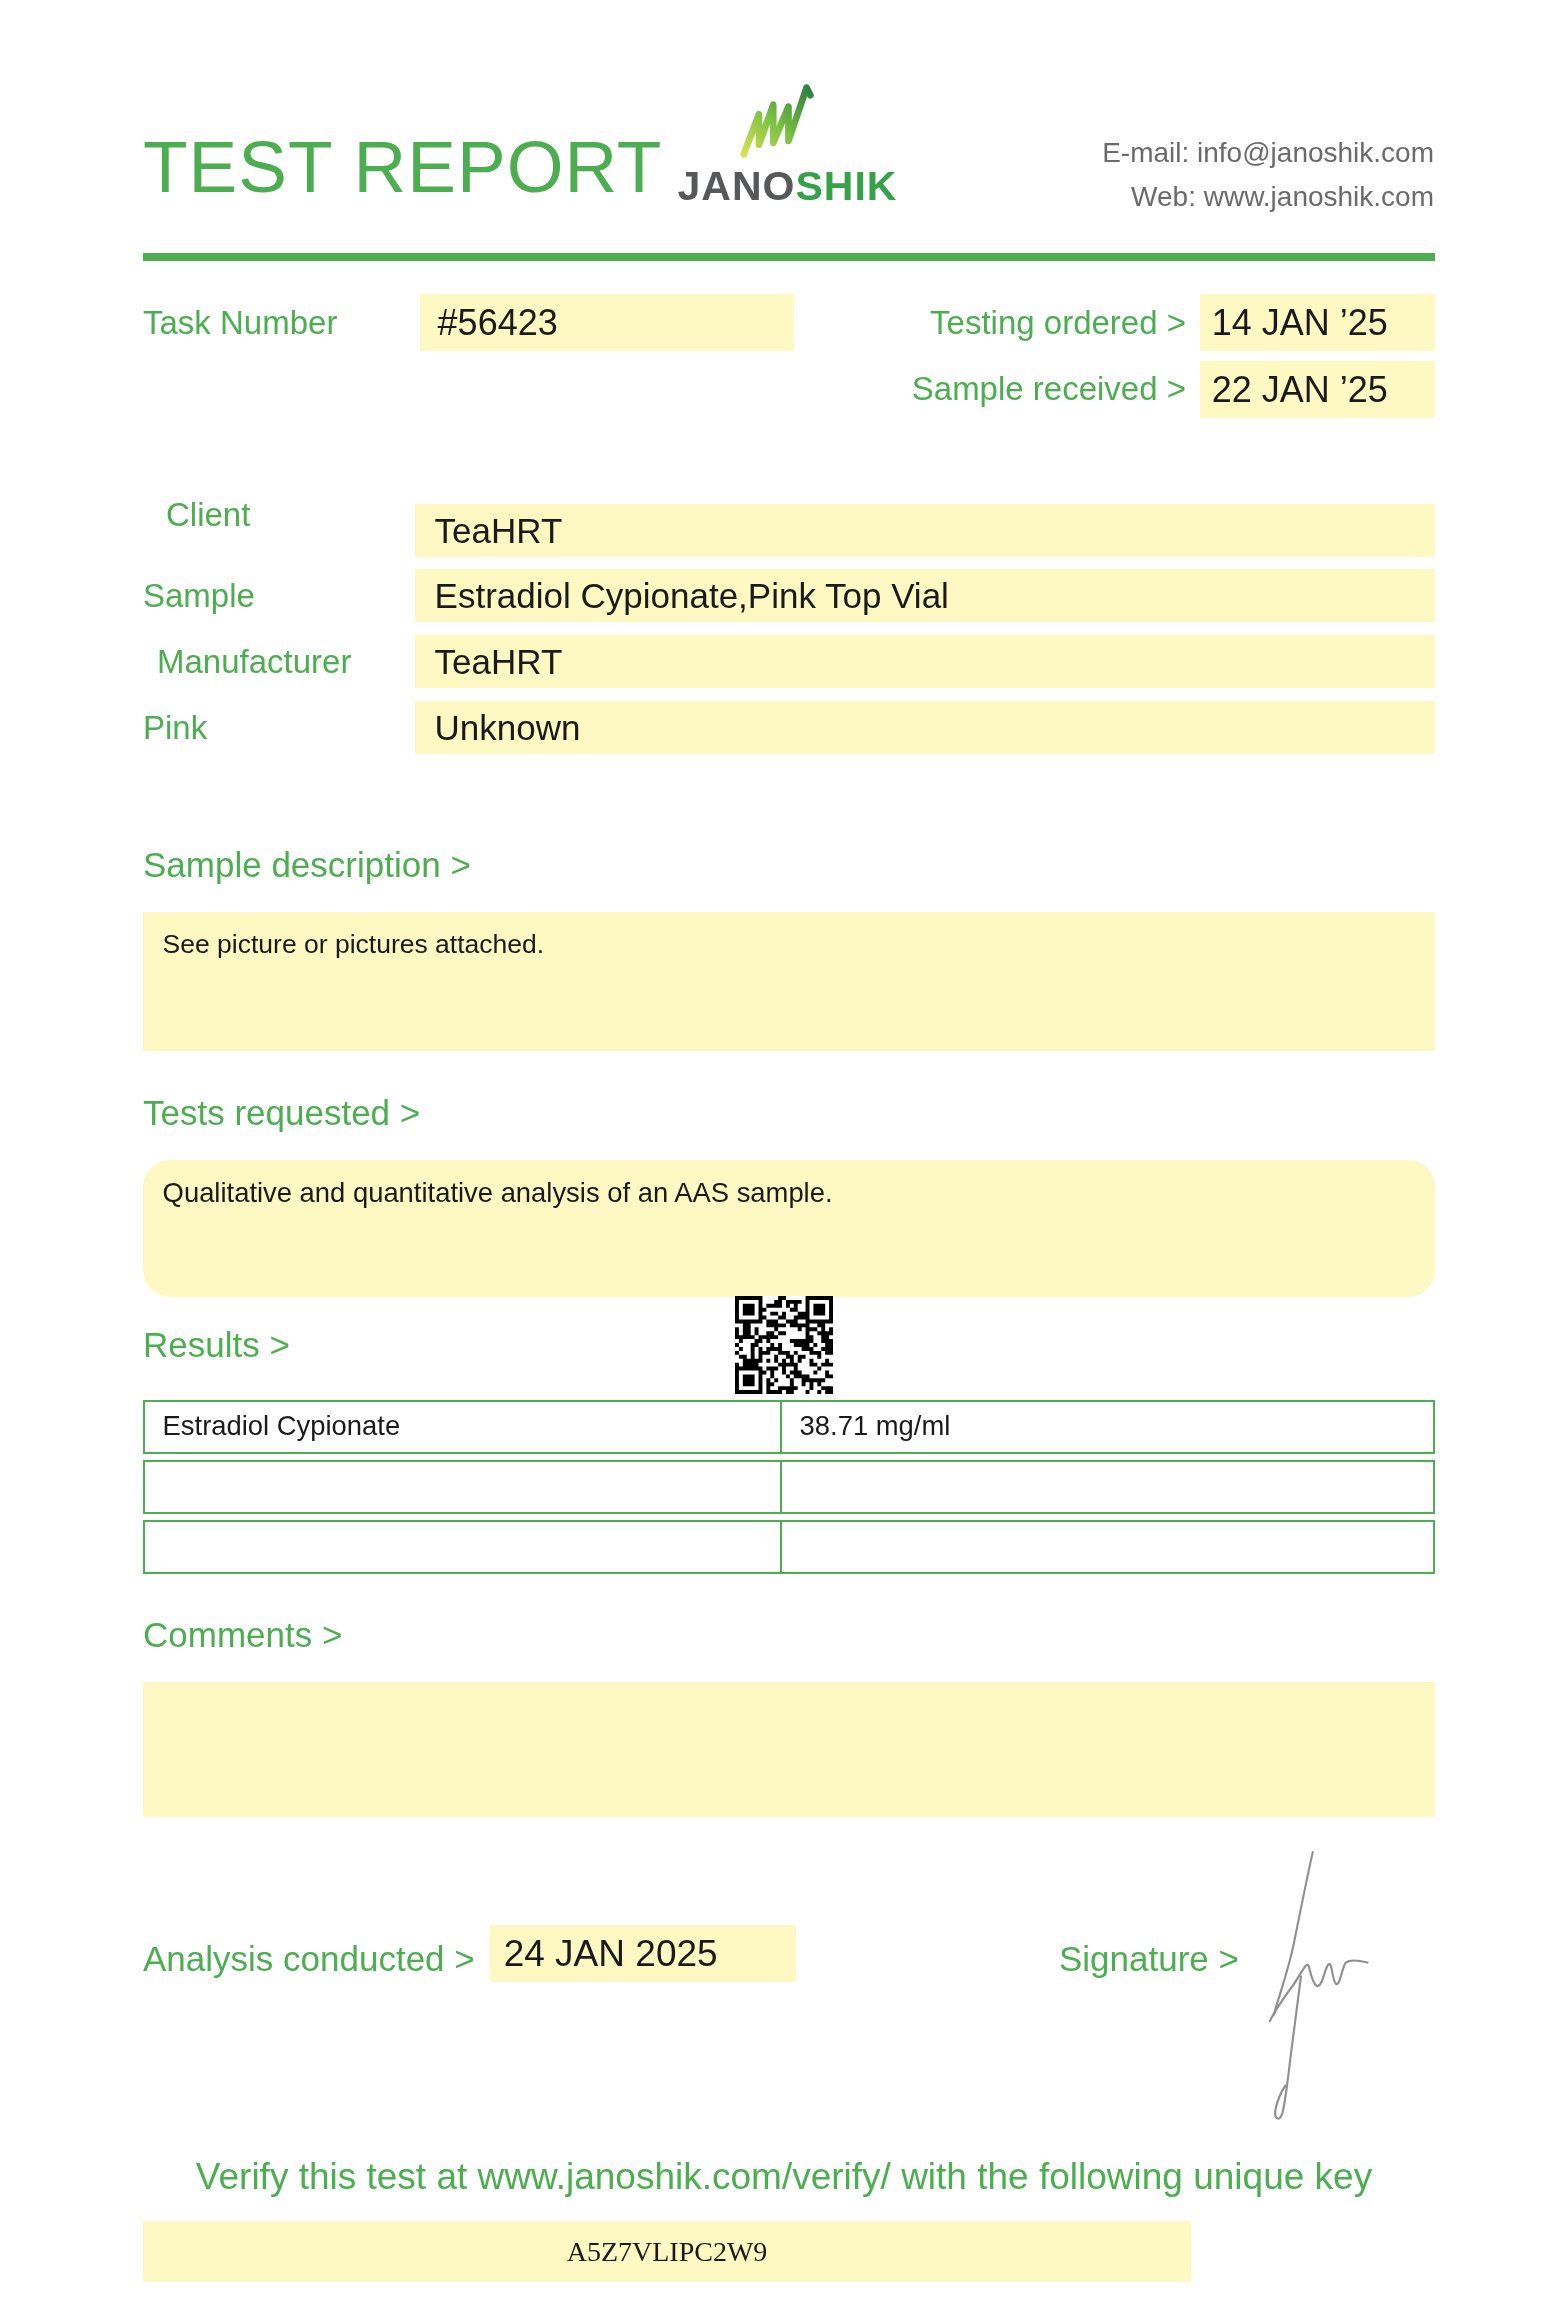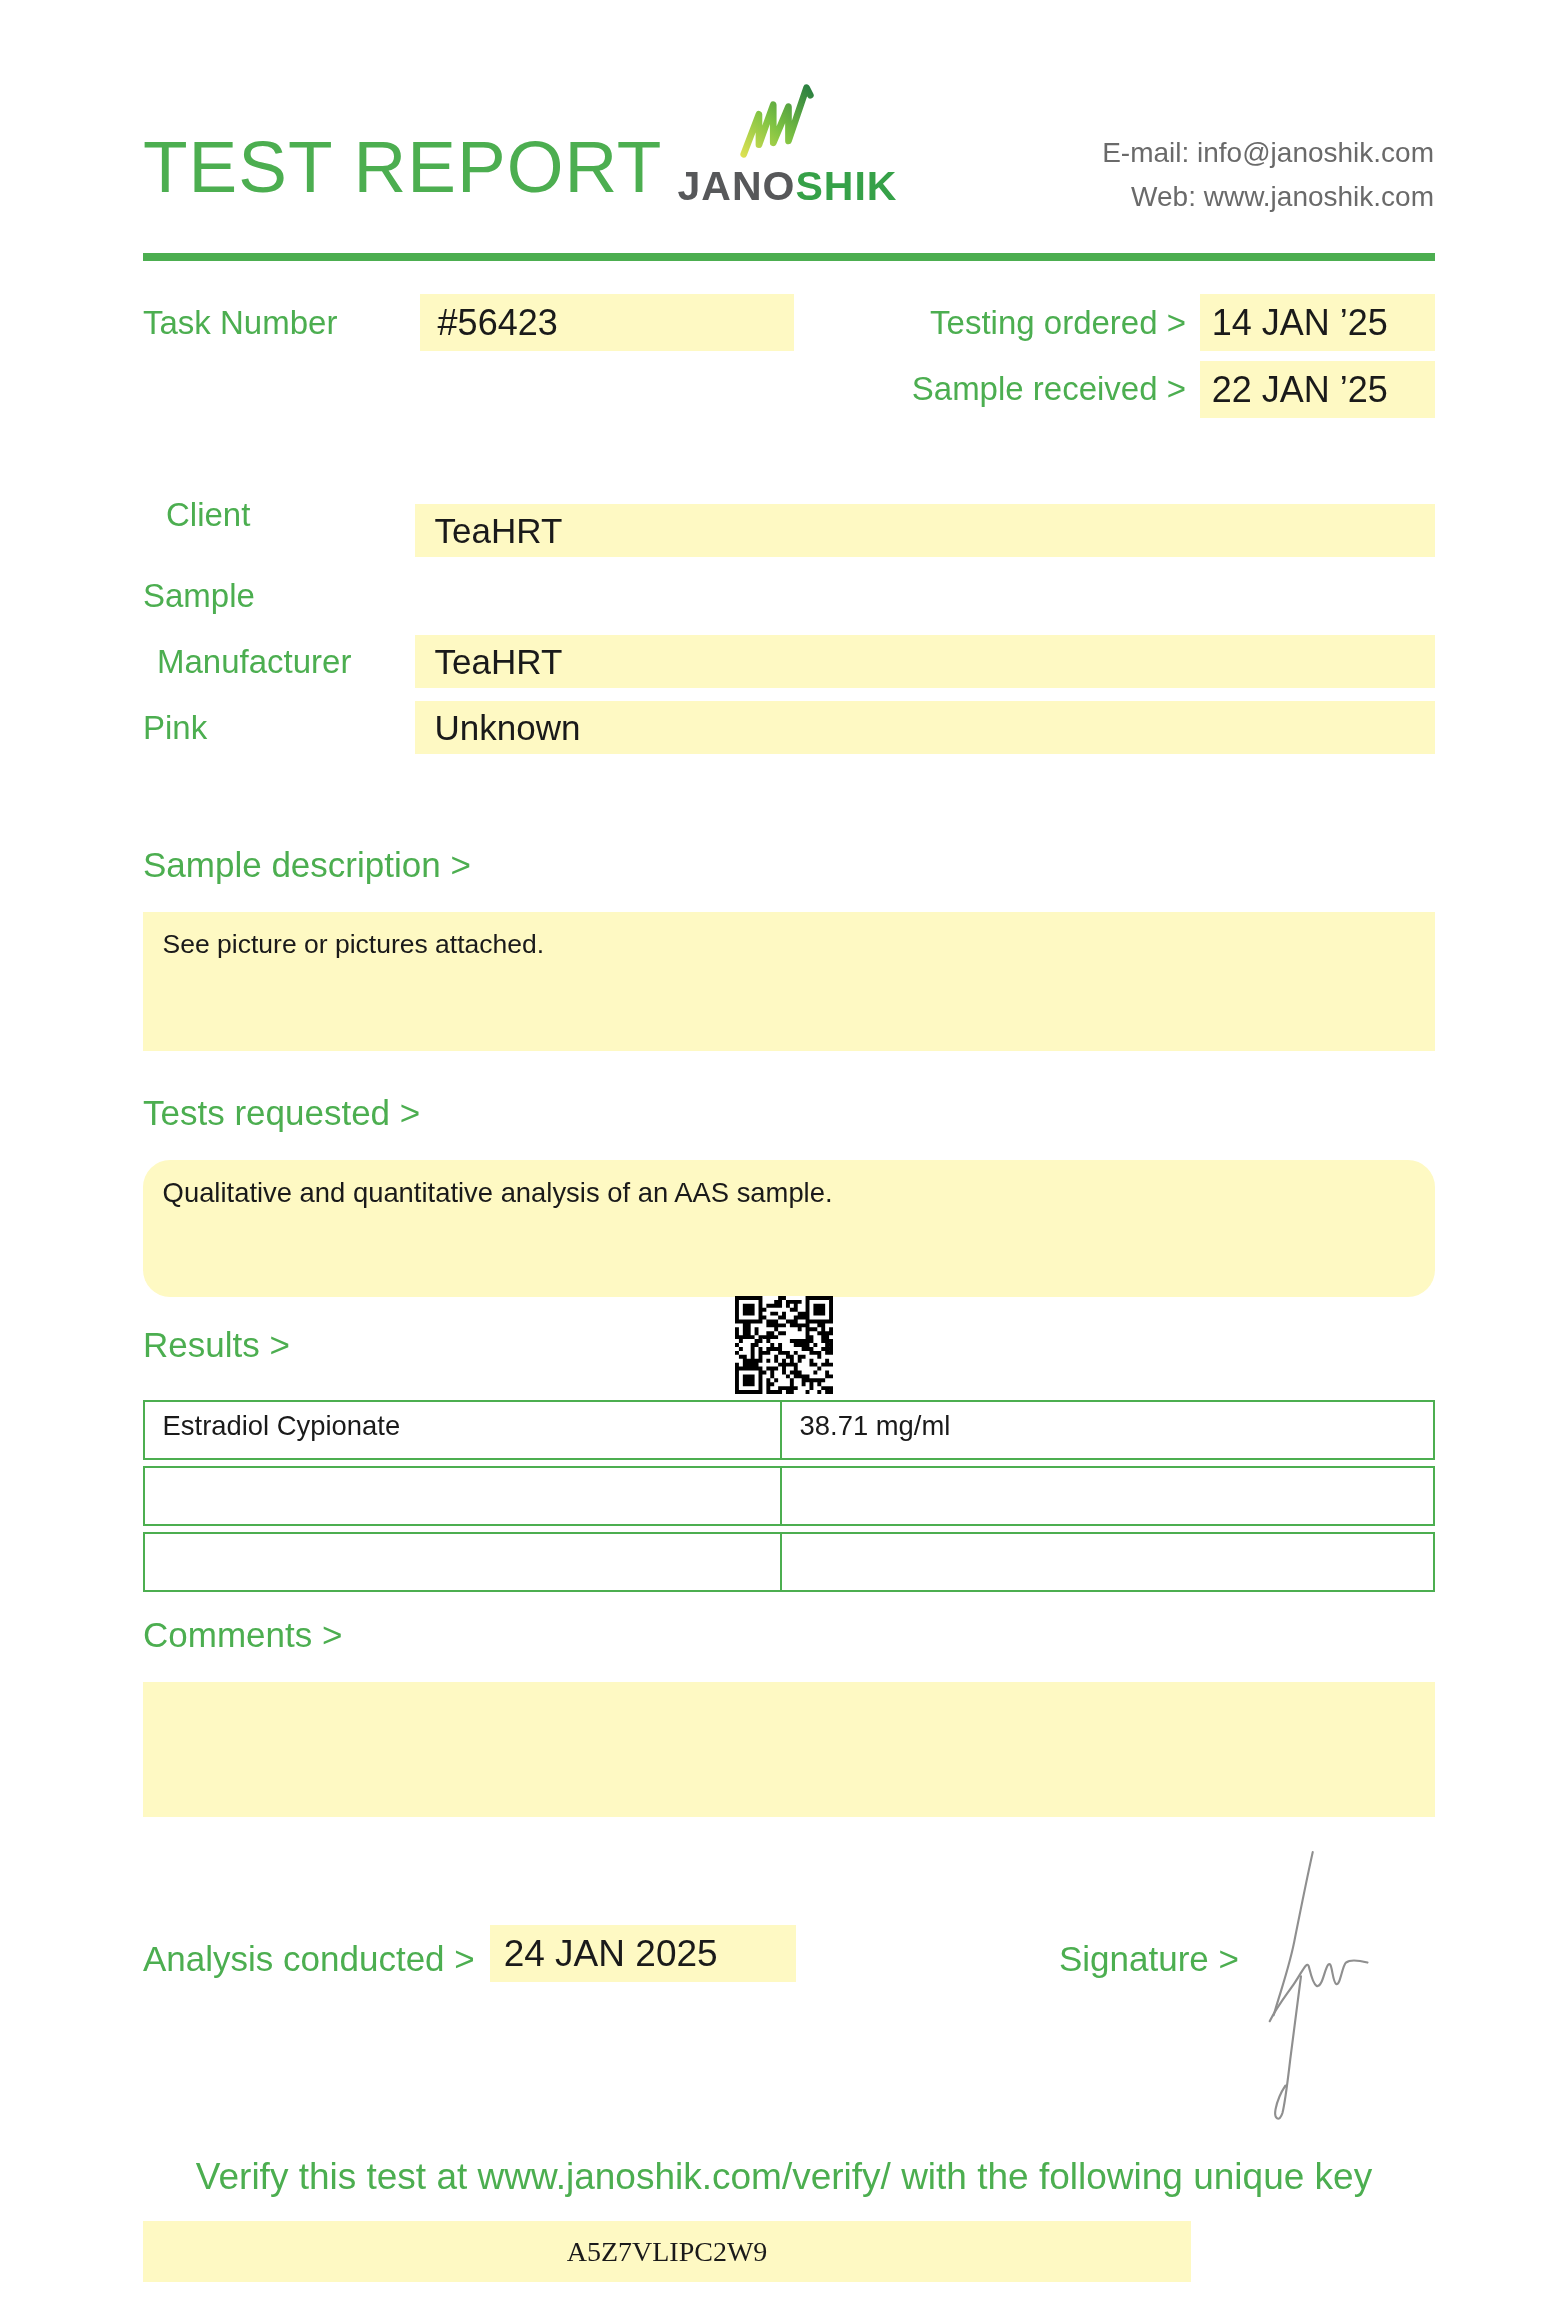--- a/index.html
+++ b/index.html
@@ -16,21 +16,21 @@
   .glabel{font-size:33px;color:#4cae50;}
   .ghead{font-size:35px;color:#4cae50;}
   .gbox{background:#fef9c3;box-sizing:border-box;}
   .valbox{line-height:57px;font-size:36px;padding-left:17.6px;white-space:nowrap;}
   .rlabel{text-align:right;}
   .inf-label{height:53px;line-height:53px;}
   .inf-box{left:415px;width:1020px;height:53px;line-height:53px;font-size:35px;padding-left:19.6px;white-space:nowrap;}
   .bigbox{left:143px;width:1292px;padding:15.7px 19.6px;box-sizing:border-box;font-size:26.5px;line-height:33px;}
   .rt{left:143px;top:1400px;width:1292px;}
   .rt-row{display:flex;margin-bottom:5.9px;}
-  .rt-cell{box-sizing:border-box;border:2.9px solid #4cae50;height:60px;line-height:48px;
+  .rt-cell{box-sizing:border-box;border:2.9px solid #4cae50;height:54px;line-height:48px;
            font-size:27.4px;padding-left:17.6px;background:#fff;white-space:nowrap;}
   .rt-c1{width:639px;}
   .rt-c2{width:653px;border-left:none;}
   .an-box{left:490px;top:1925px;width:306px;height:57px;line-height:57px;font-size:37px;padding-left:13.7px;white-space:nowrap;}
   .verify{left:0;top:2156px;width:1568px;text-align:center;font-size:37px;color:#4cae50;}
   .keybox{left:143px;top:2221px;width:1048px;height:61px;line-height:61px;text-align:center;font-size:28px;font-family:Liberation Serif, serif;}
 </style>
 </head>
 <body>
 
@@ -68,20 +68,21 @@
   <div class="abs glabel rlabel" style="left:863px;top:304px;width:323px;">Testing ordered &gt;</div>
   <div class="abs gbox valbox" style="left:1200px;top:294px;width:235px;height:57px;padding-left:11.8px;">14 JAN ’25</div>
 
   <div class="abs glabel rlabel" style="left:863px;top:370px;width:323px;">Sample received &gt;</div>
   <div class="abs gbox valbox" style="left:1200px;top:361px;width:235px;height:57px;padding-left:11.8px;">22 JAN ’25</div>
 
   <div class="abs glabel inf-label" style="left:143px;top:488px;margin-left:23px;">Client</div>
   <div class="abs gbox inf-box" style="top:504px;">TeaHRT</div>
 
   <div class="abs glabel inf-label" style="left:143px;top:569px;">Sample</div>
+  <div class="abs gbox inf-box" style="top:569px;">Estradiol Cypionate,Pink Top Vial</div>
 
   <div class="abs glabel inf-label" style="left:143px;top:635px;margin-left:14px;">Manufacturer</div>
   <div class="abs gbox inf-box" style="top:635px;">TeaHRT</div>
 
   <div class="abs glabel inf-label" style="left:143px;top:701px;">Pink</div>
   <div class="abs gbox inf-box" style="top:701px;">Unknown</div>
 
   <div class="abs ghead" style="left:143px;top:845px;">Sample description &gt;</div>
   <div class="abs gbox bigbox" style="top:912px;height:139px;">
     <span>See picture or pictures attached.</span>

